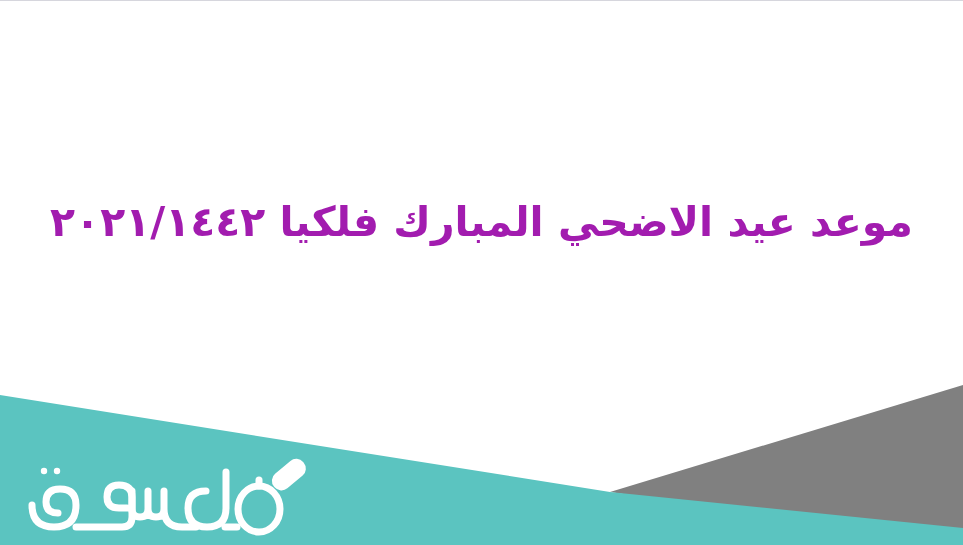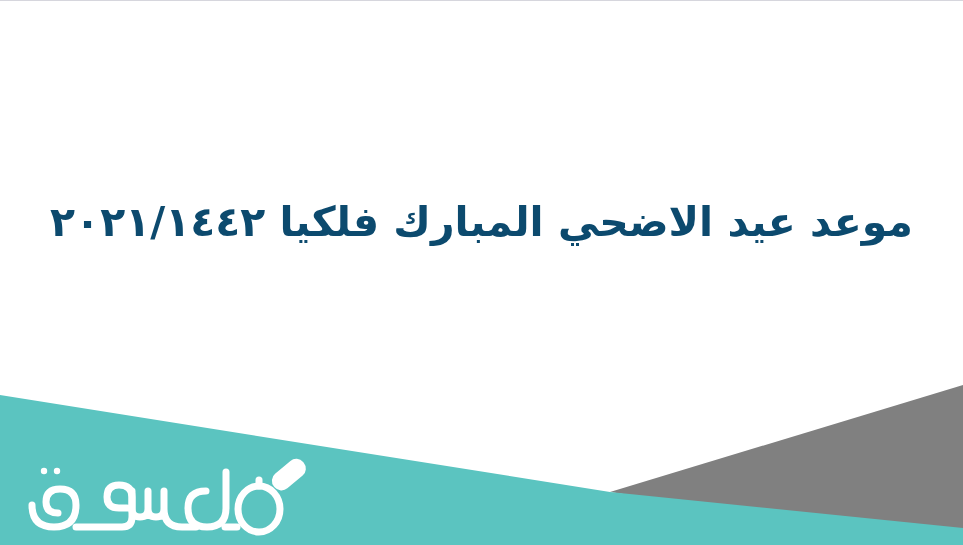--- a/index.html
+++ b/index.html
@@ -27,21 +27,21 @@
     width: 963px;
     text-align: center;
     direction: rtl;
   }
   .headline {
     display: inline-block;
     font-family: "DejaVu Sans", "Liberation Sans", sans-serif;
     font-size: 41px;
     line-height: 1.25;
     font-weight: 700;
-    color: #0c4a6e;
+    color: #a21caf;
     letter-spacing: 0px;
     white-space: nowrap;
     direction: rtl;
     unicode-bidi: isolate;
   }
 
   
   .deco {
     position: absolute;
     left: 0;

